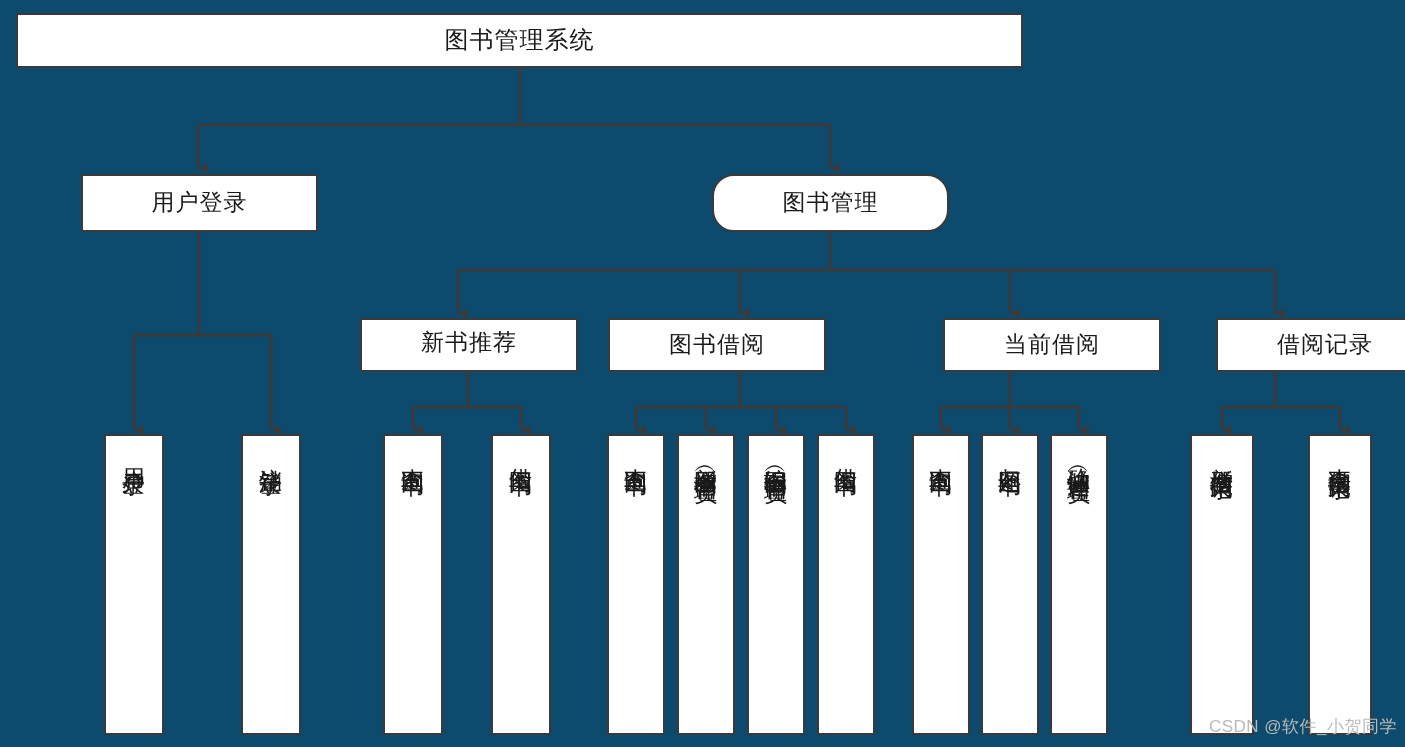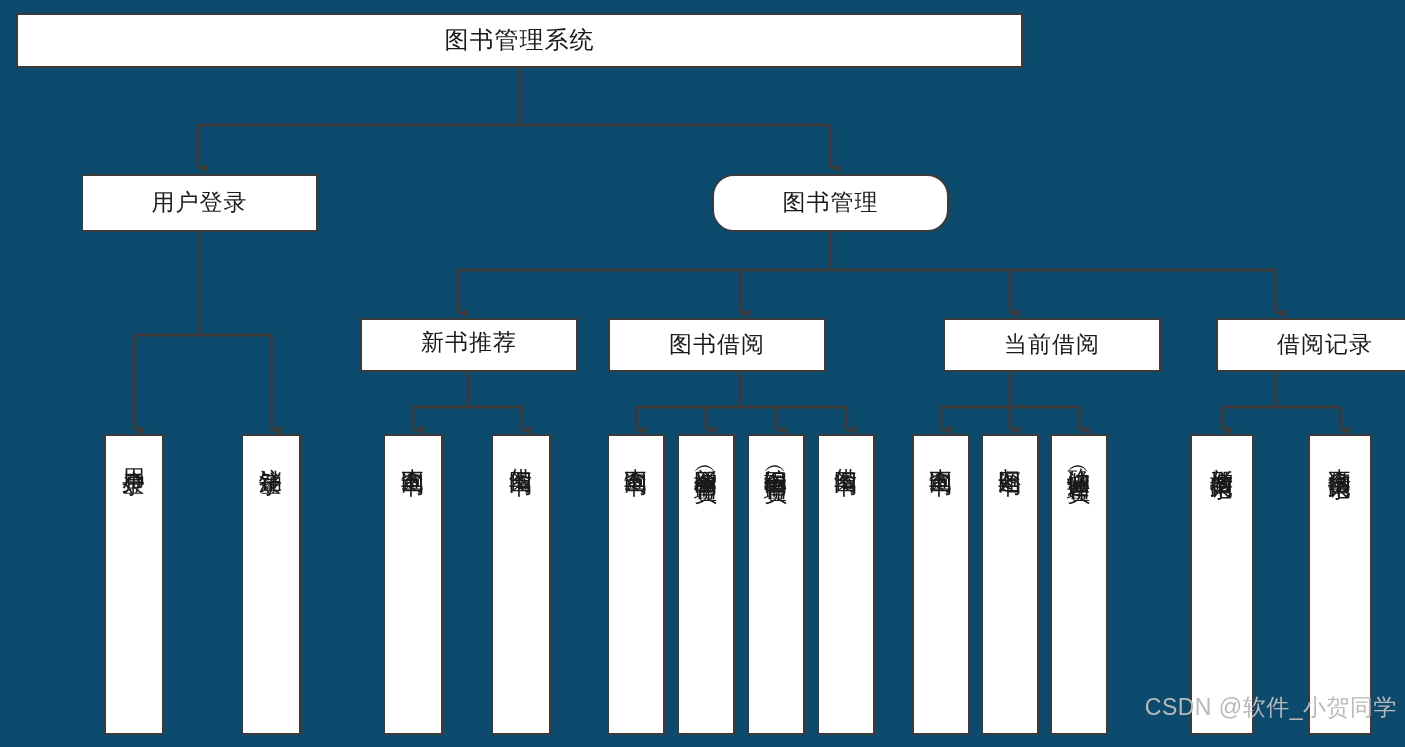--- a/index.html
+++ b/index.html
@@ -53,22 +53,22 @@
     text-orientation: upright;
     font-size: 23px;
     line-height: 1.22;
     letter-spacing: 2px;
     white-space: nowrap;
     color: #1a1a1a;
   }
   .watermark {
     position: absolute;
     right: 8px;
-    bottom: 24px;
-    font-size: 23px;
+    bottom: 9px;
+    font-size: 17px;
     color: #b9b9b9;
     letter-spacing: 0.5px;
     white-space: nowrap;
   }
 </style>
 </head>
 <body>
 
 <div id="diagram">
 

